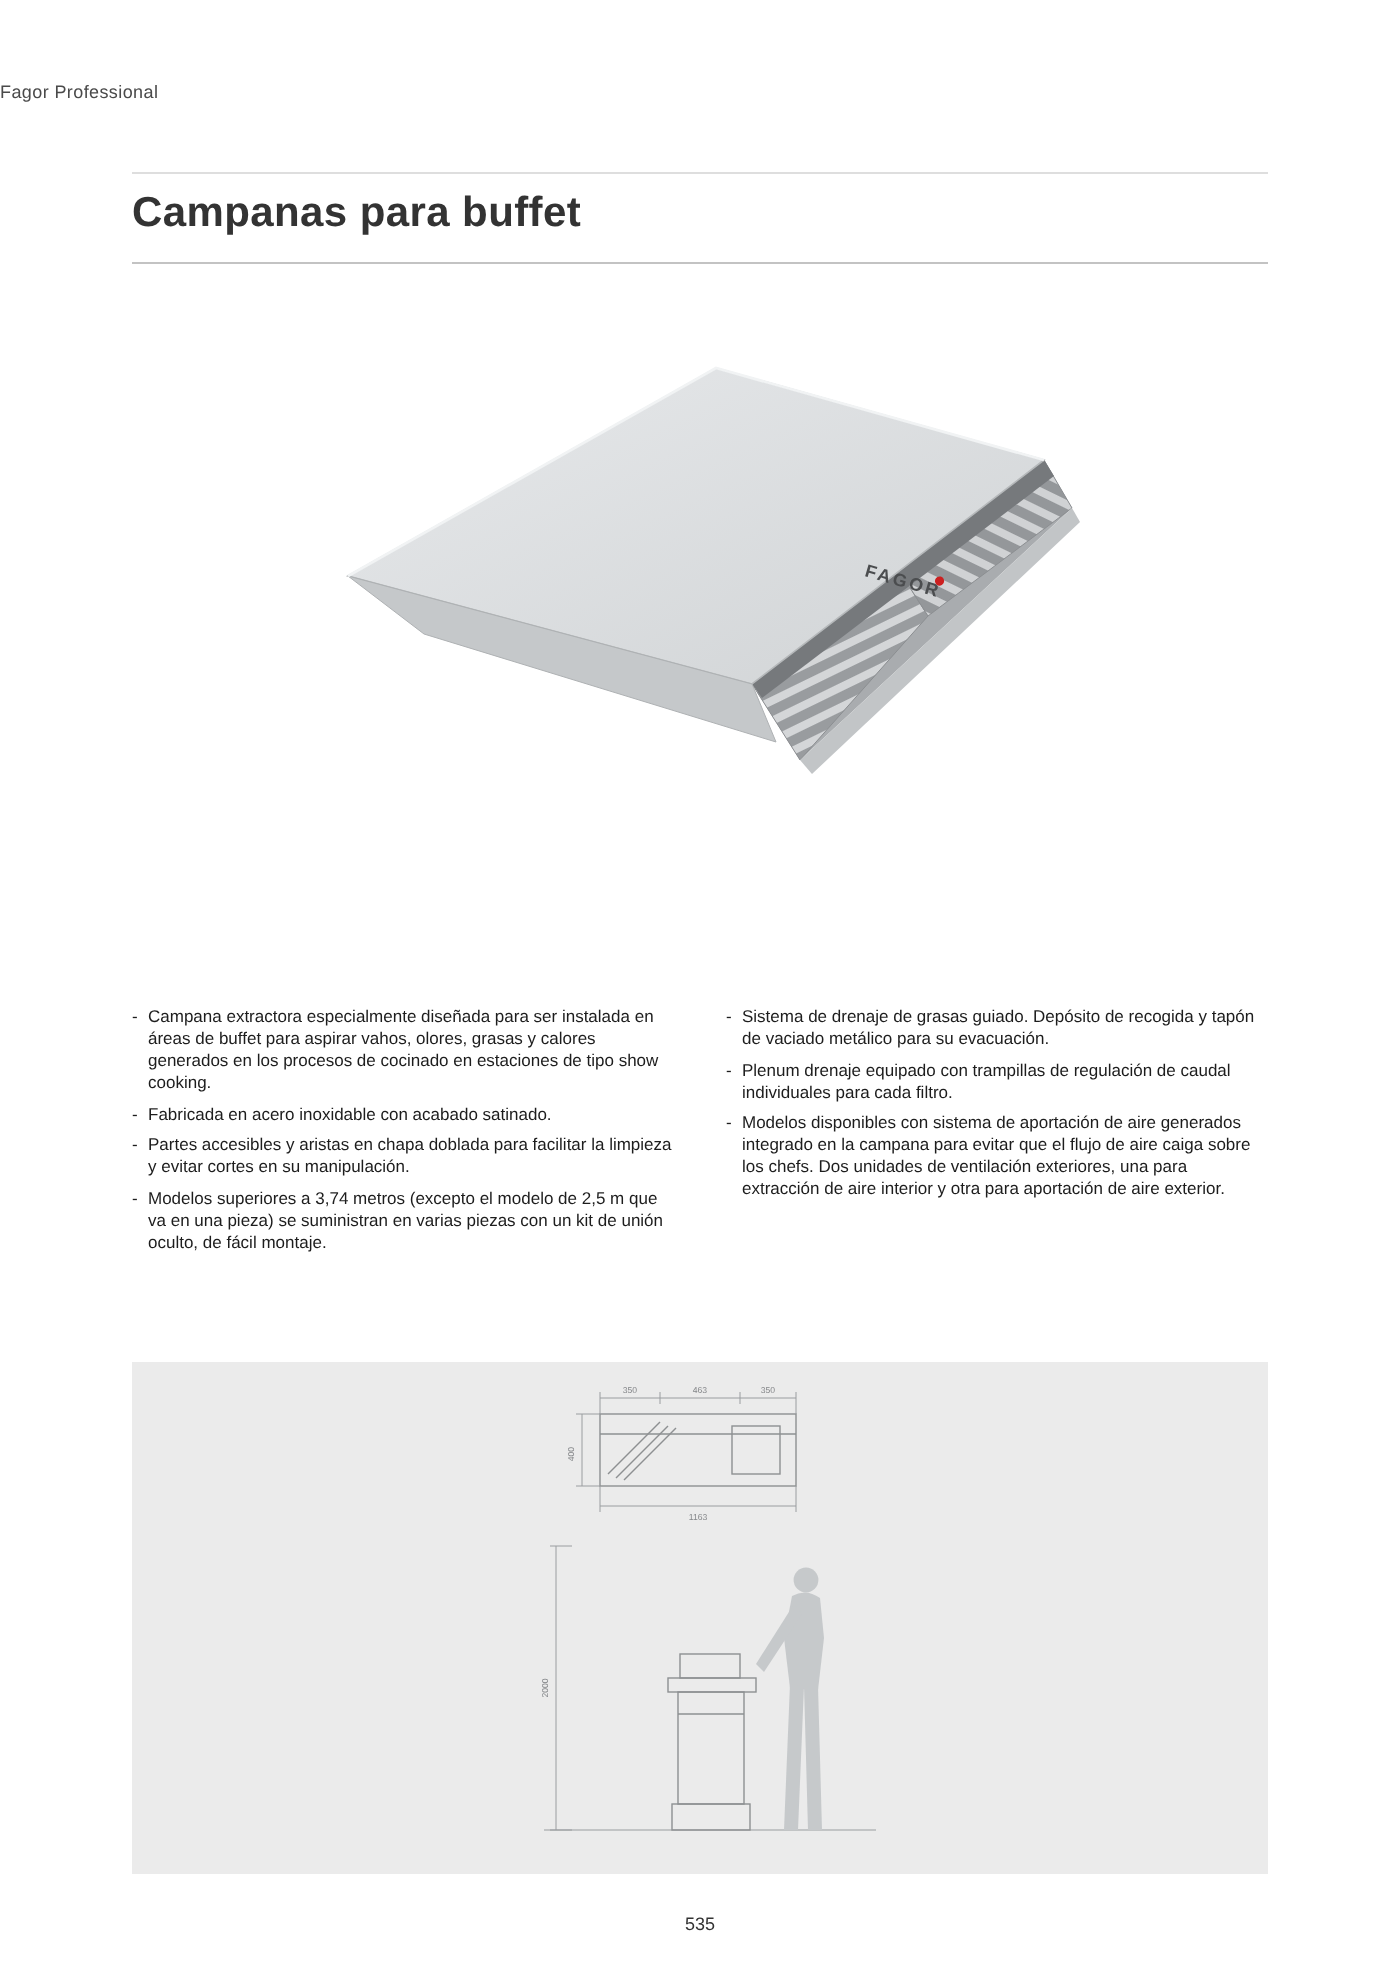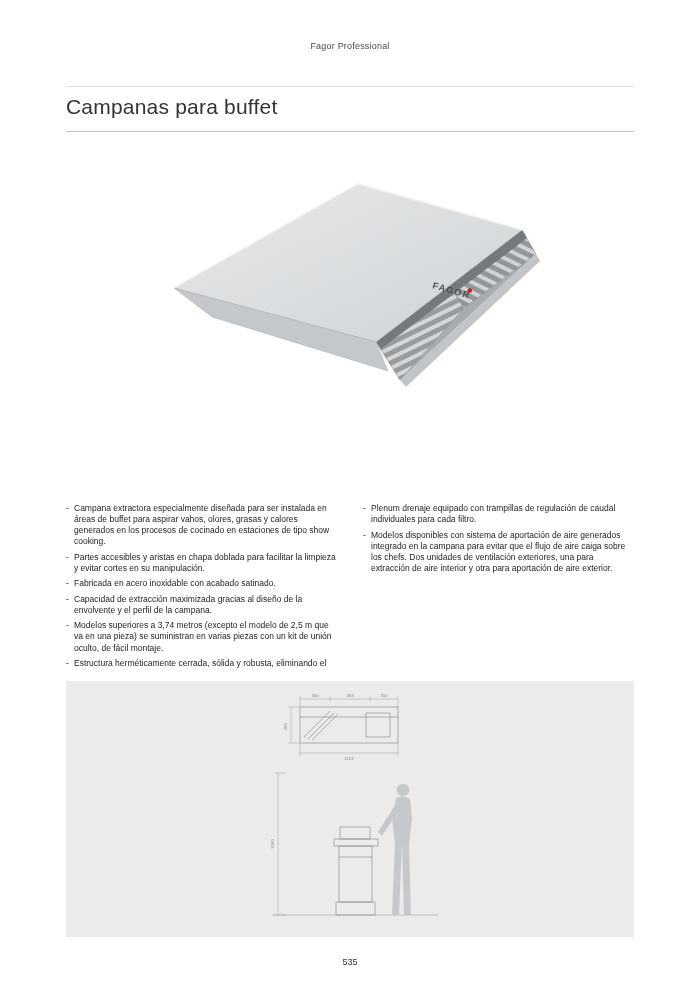--- a/index.html
+++ b/index.html
@@ -1,25 +1,25 @@
 <!DOCTYPE html>
 <html><head>
 <meta charset="utf-8">
 <style>
   * { margin:0; padding:0; box-sizing:border-box; }
   html,body { width:700px; height:990px; background:#ffffff; font-family:"Liberation Sans", sans-serif; }
   .page { position:relative; width:700px; height:990px; background:#fff; overflow:hidden; }
 
-  .brand { position:absolute; top:41px; left:0; width:100%; text-align:center;
+  .brand { position:absolute; top:41px; left:0; width:100%; text-align:left;
            font-size:9px; color:#4a4a4a; letter-spacing:.2px; }
 
   .title-block { position:absolute; left:66px; right:66px; top:86px;
                  border-top:1px solid #dedede; border-bottom:1px solid #c3c3c3;
                  padding:8px 0 12px 0; }
-  .title-block h1 { font-size:21px; font-weight:400; color:#333; letter-spacing:.2px; }
+  .title-block h1 { font-size:21px; font-weight:700; color:#333; letter-spacing:.2px; }
 
   .hood-wrap { position:absolute; left:160px; top:168px; width:380px; height:270px; }
   .hood-wrap svg { width:100%; height:100%; }
 
   .features { position:absolute; left:66px; top:503px; width:568px;
               display:flex; gap:26px; font-size:8.5px; line-height:1.3; color:#1d1d1d; }
   .features .col { flex:1; }
   .feat { position:relative; padding-left:8px; margin-bottom:4.5px; }
   .feat::before { content:"-"; position:absolute; left:0; top:0; }
   .feat.cont::before { content:""; }
@@ -80,28 +80,27 @@
       <g transform="translate(272,120) rotate(16)">
         <text x="0" y="0" font-size="9" letter-spacing="1.4" fill="#4b4d4f" font-family="Liberation Sans, sans-serif" font-weight="bold">FAGOR</text>
         <circle cx="37" cy="-8" r="2.3" fill="#cc2020"></circle>
       </g>
     </svg>
   </div>
 
   <div class="features">
     <div class="col">
         <div class="feat">Campana extractora especialmente diseñada para ser instalada en áreas de buffet para aspirar vahos, olores, grasas y calores generados en los procesos de cocinado en estaciones de tipo show cooking.</div>
+        <div class="feat">Fabricada en acero inoxidable con acabado satinado.</div>
         <div class="feat">Partes accesibles y aristas en chapa doblada para facilitar la limpieza y evitar cortes en su manipulación.</div>
-        <div class="feat">Fabricada en acero inoxidable con acabado satinado.</div>
-        <div class="feat">Capacidad de extracción maximizada gracias al diseño de la envolvente y el perfil de la campana.</div>
         <div class="feat">Modelos superiores a 3,74 metros (excepto el modelo de 2,5 m que va en una pieza) se suministran en varias piezas con un kit de unión oculto, de fácil montaje.</div>
-        <div class="feat">Estructura herméticamente cerrada, sólida y robusta, eliminando el</div>
       </div>
     <div class="col">
       <div>
+          <div class="feat">Sistema de drenaje de grasas guiado. Depósito de recogida y tapón de vaciado metálico para su evacuación.</div>
           <div class="feat">Plenum drenaje equipado con trampillas de regulación de caudal individuales para cada filtro.</div>
           <div class="feat">Modelos disponibles con sistema de aportación de aire generados integrado en la campana para evitar que el flujo de aire caiga sobre los chefs. Dos unidades de ventilación exteriores, una para extracción de aire interior y otra para aportación de aire exterior.</div>
         </div>
     </div>
   </div>
 
   <div class="diagram-panel">
     <svg viewBox="0 0 230 244">
 
       <g>

